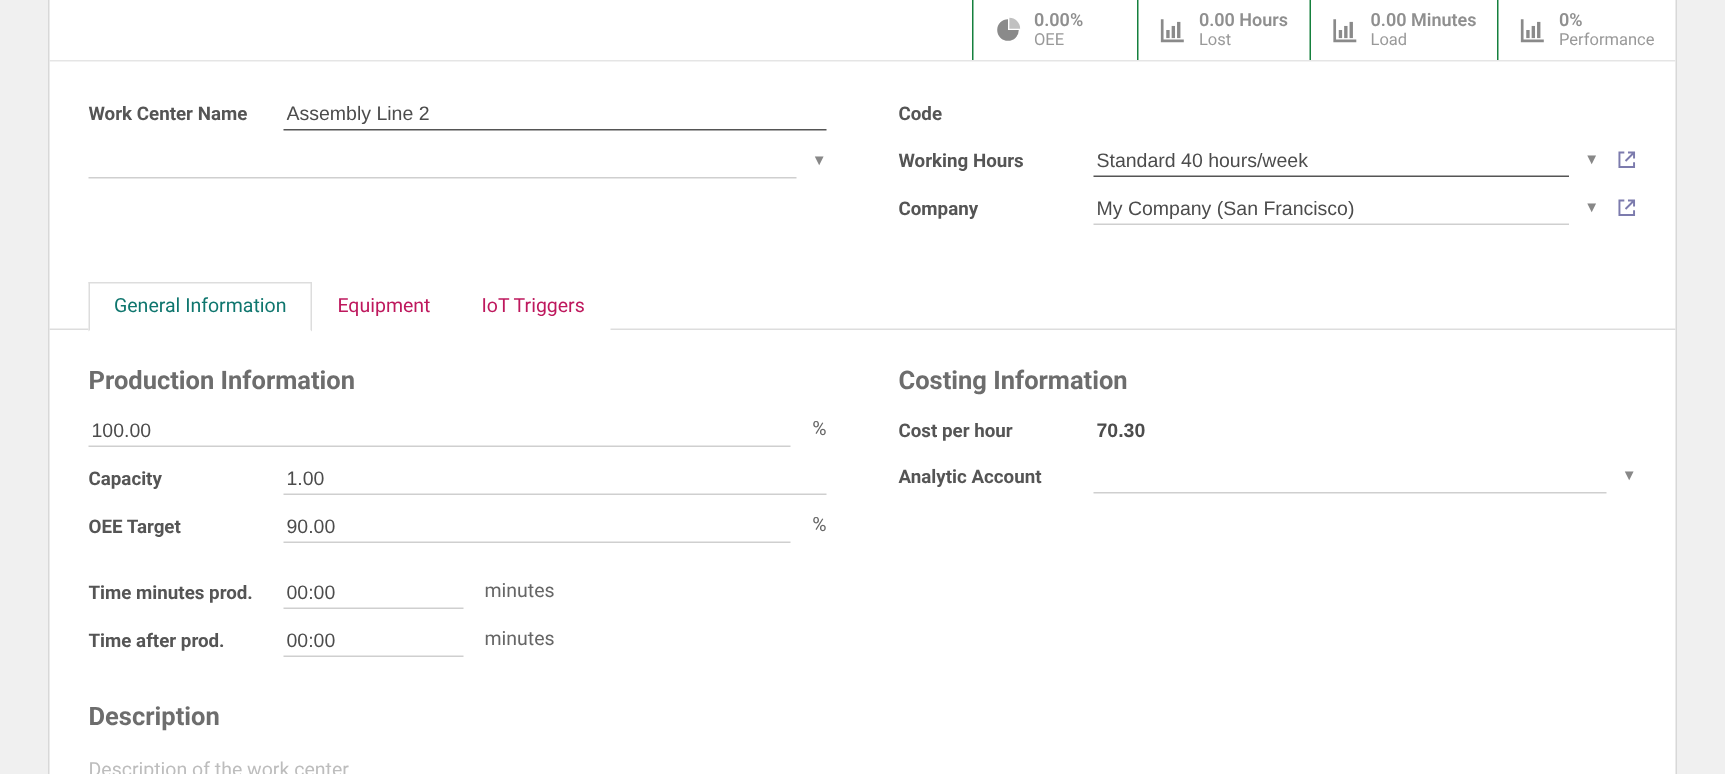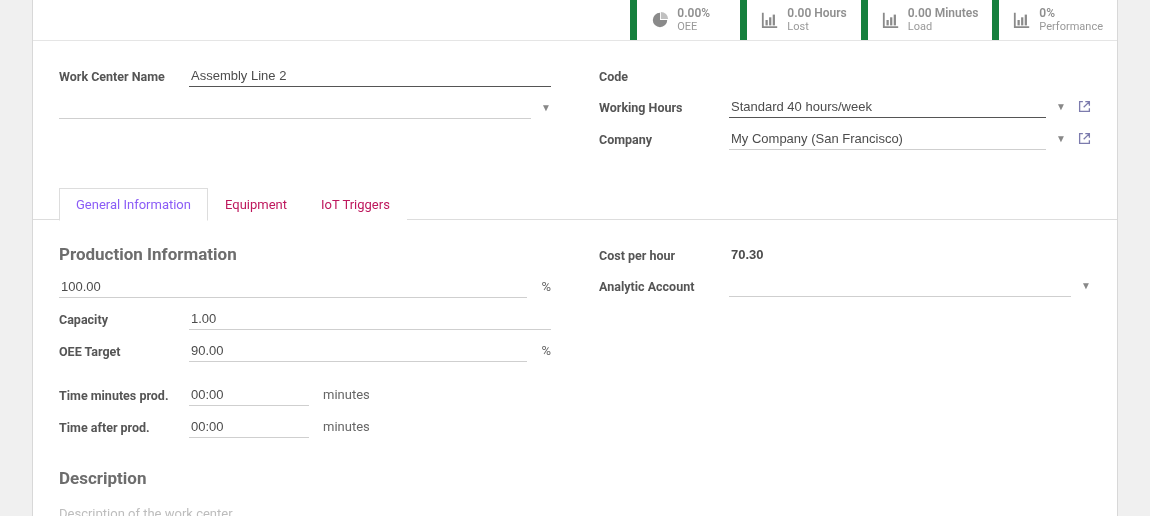--- a/index.html
+++ b/index.html
@@ -24,21 +24,21 @@
   .kpis {
     display: flex;
     justify-content: flex-end;
     border-bottom: 1px solid #e5e5e5;
   }
   .kpi {
     display: flex;
     align-items: center;
     gap: 8px;
     padding: 6px 14px;
-    border-left: 7px solid #15803d;
+    border-left: 1px solid #15803d;
     min-width: 110px;
   }
   .kpi .icon { color: #8a8a8a; flex-shrink: 0; }
   .kpi-text { display: flex; flex-direction: column; line-height: 1.2; }
   .kpi-value { color: #8f8f8f; font-weight: 600; font-size: 12px; }
   .kpi-label { color: #999; font-size: 11px; }
   
   .form-body { padding: 24px 26px 10px; }
   .row2 { display: flex; gap: 48px; }
   .col { flex: 1; }
@@ -104,21 +104,21 @@
     border: 1px solid transparent;
     border-bottom: none;
     color: #be185d;
     cursor: pointer;
     font-size: 13px;
     z-index: 1;
     background: #fff;
   }
   .tab.active {
     border-color: #ddd;
-    color: #8b5cf6;
+    color: #0f766e;
     border-bottom: 1px solid #fff;
     margin-bottom: -1px;
   }
   .tab-content { padding: 24px 26px; }
   h2.section {
     font-weight: 700;
     color: #6d6d6d;
     font-size: 17px;
     margin: 0 0 12px;
   }
@@ -288,20 +288,21 @@
           <div class="field">
             <div class="field-label">Time after prod.</div>
             <div class="field-input-wrap">
               <input class="text-input small-input" value="00:00" style="">
               <span class="unit">minutes</span>
             </div>
           </div>
         </div>
 
         <div class="col narrow">
+          <h2 class="section">Costing Information</h2>
           <div class="field">
             <div class="field-label">Cost per hour</div>
             <div class="field-input-wrap">
               <input class="text-input" style="border-bottom: none; font-weight: bold;" value="70.30">
             </div>
           </div>
           <div class="field">
             <div class="field-label">Analytic Account</div>
             <div class="field-input-wrap select-row">
               <input class="text-input" value="" style="">

